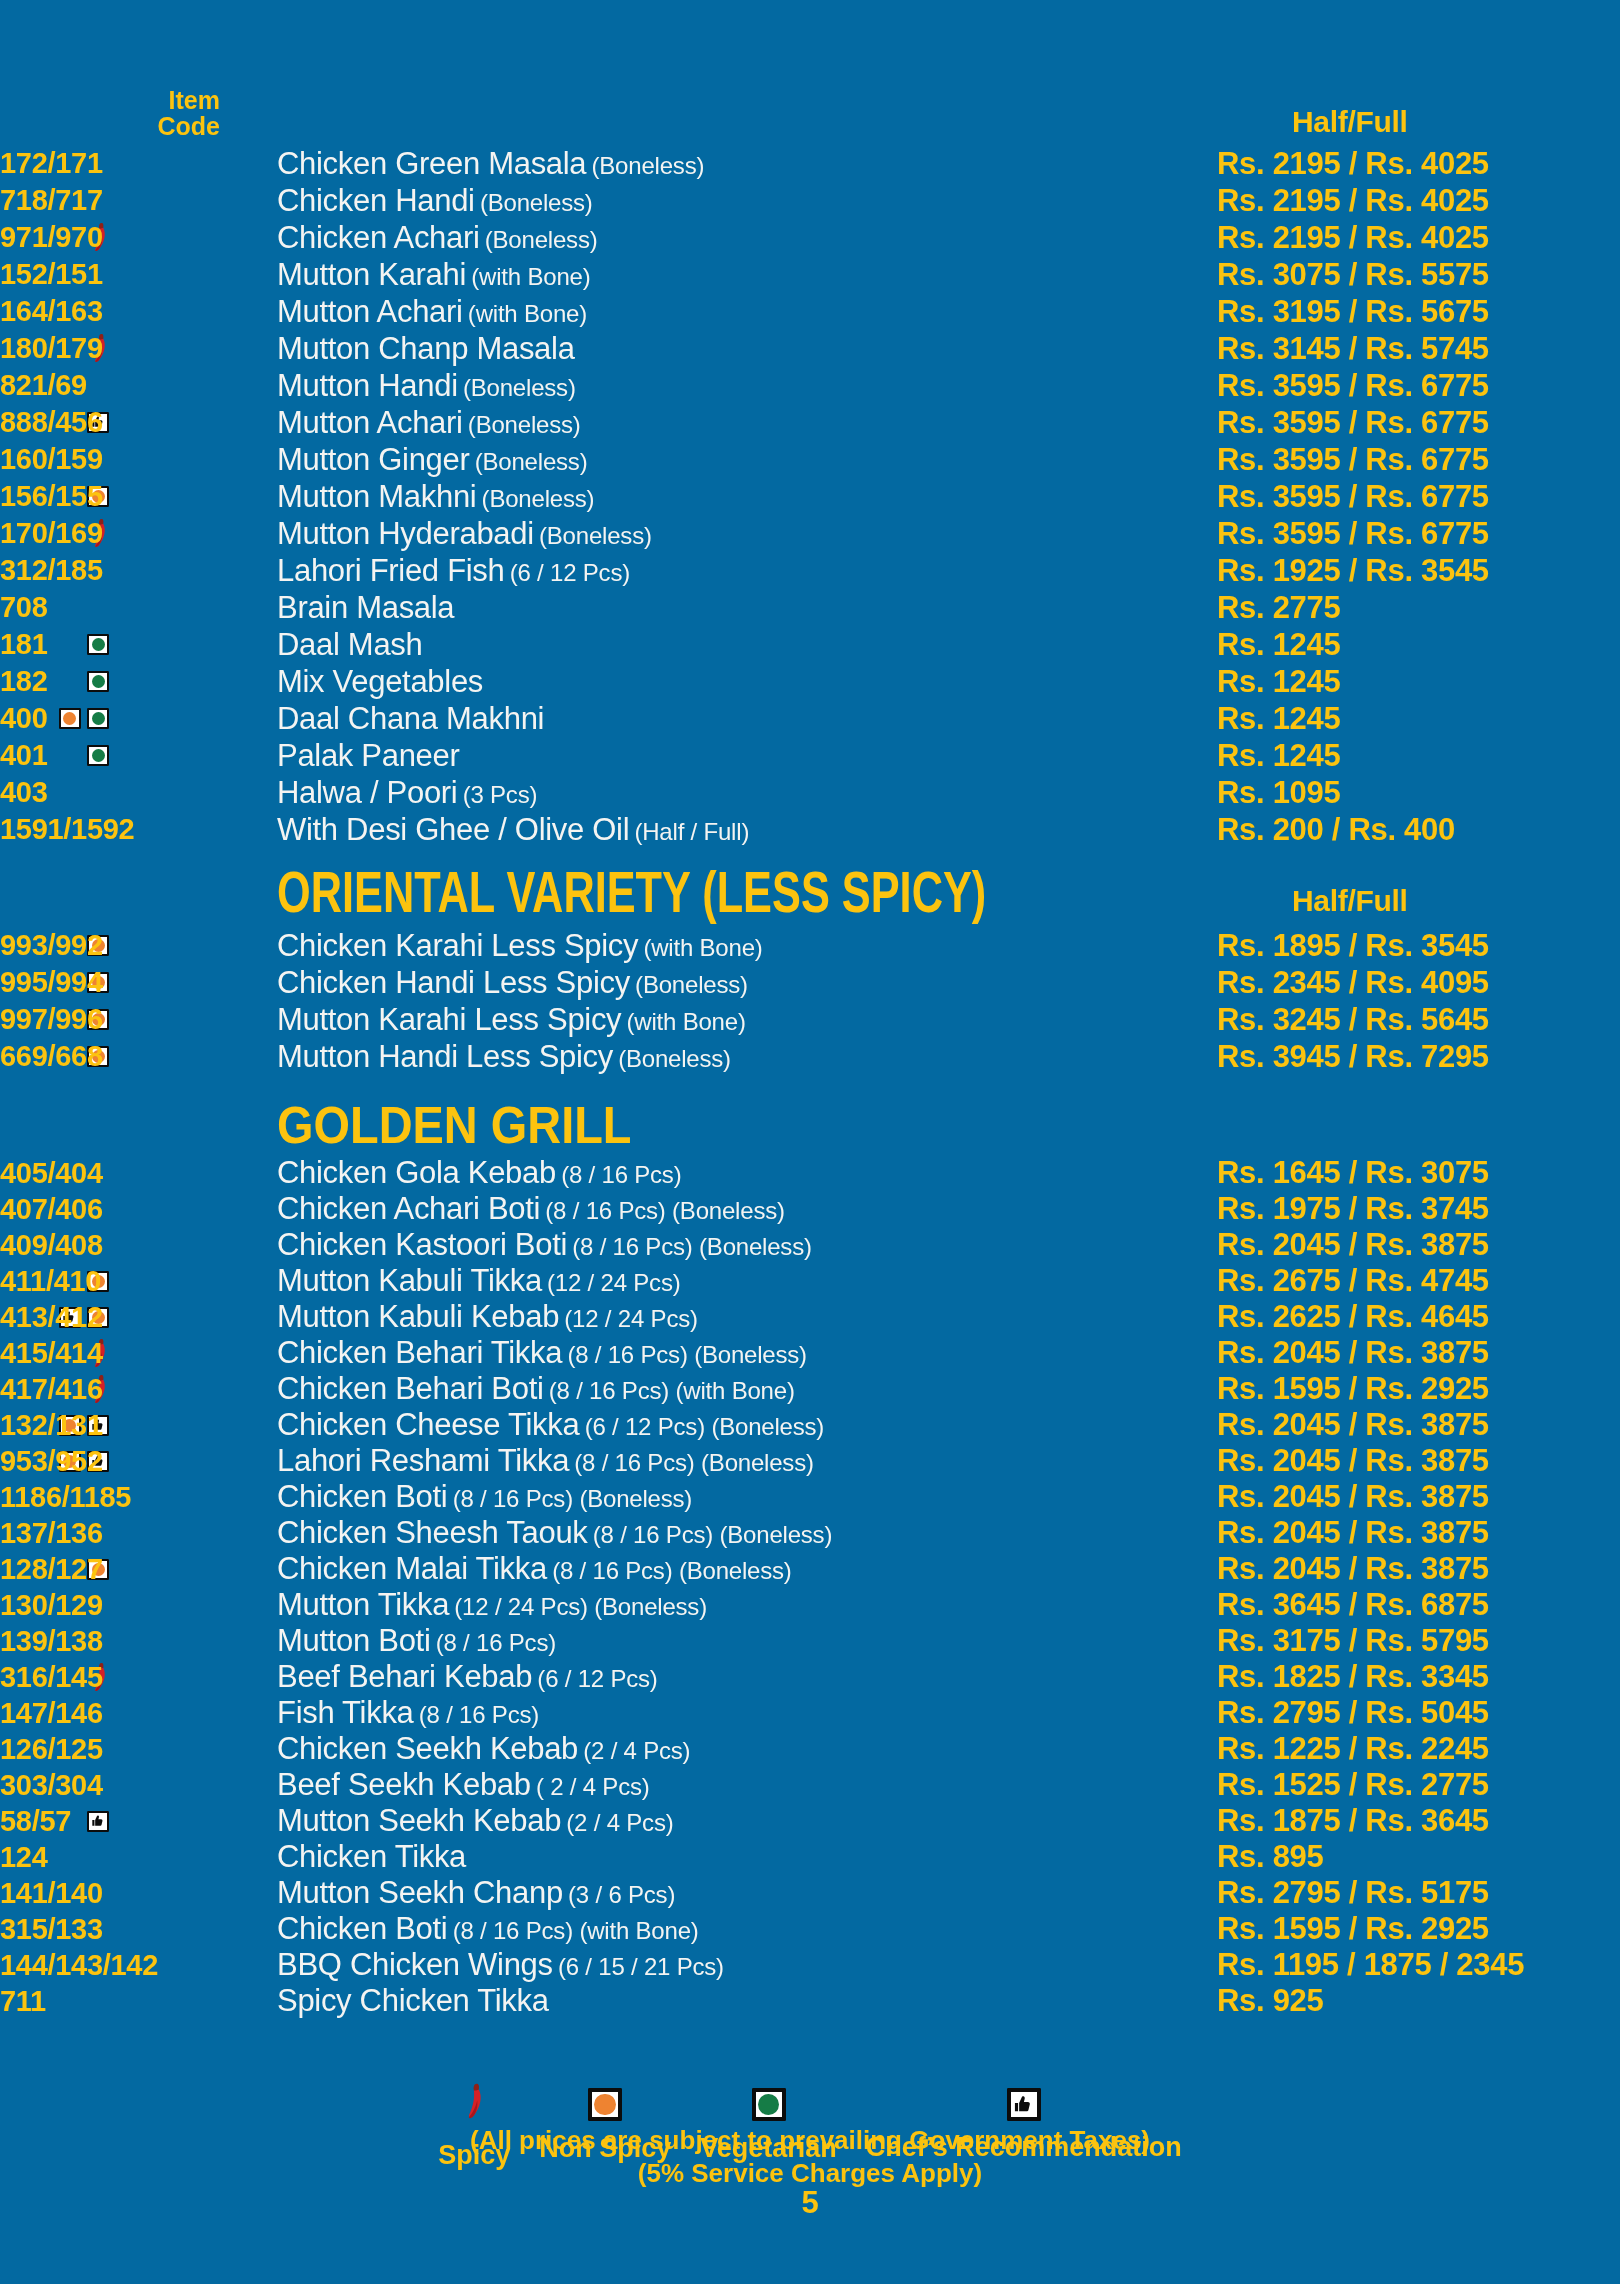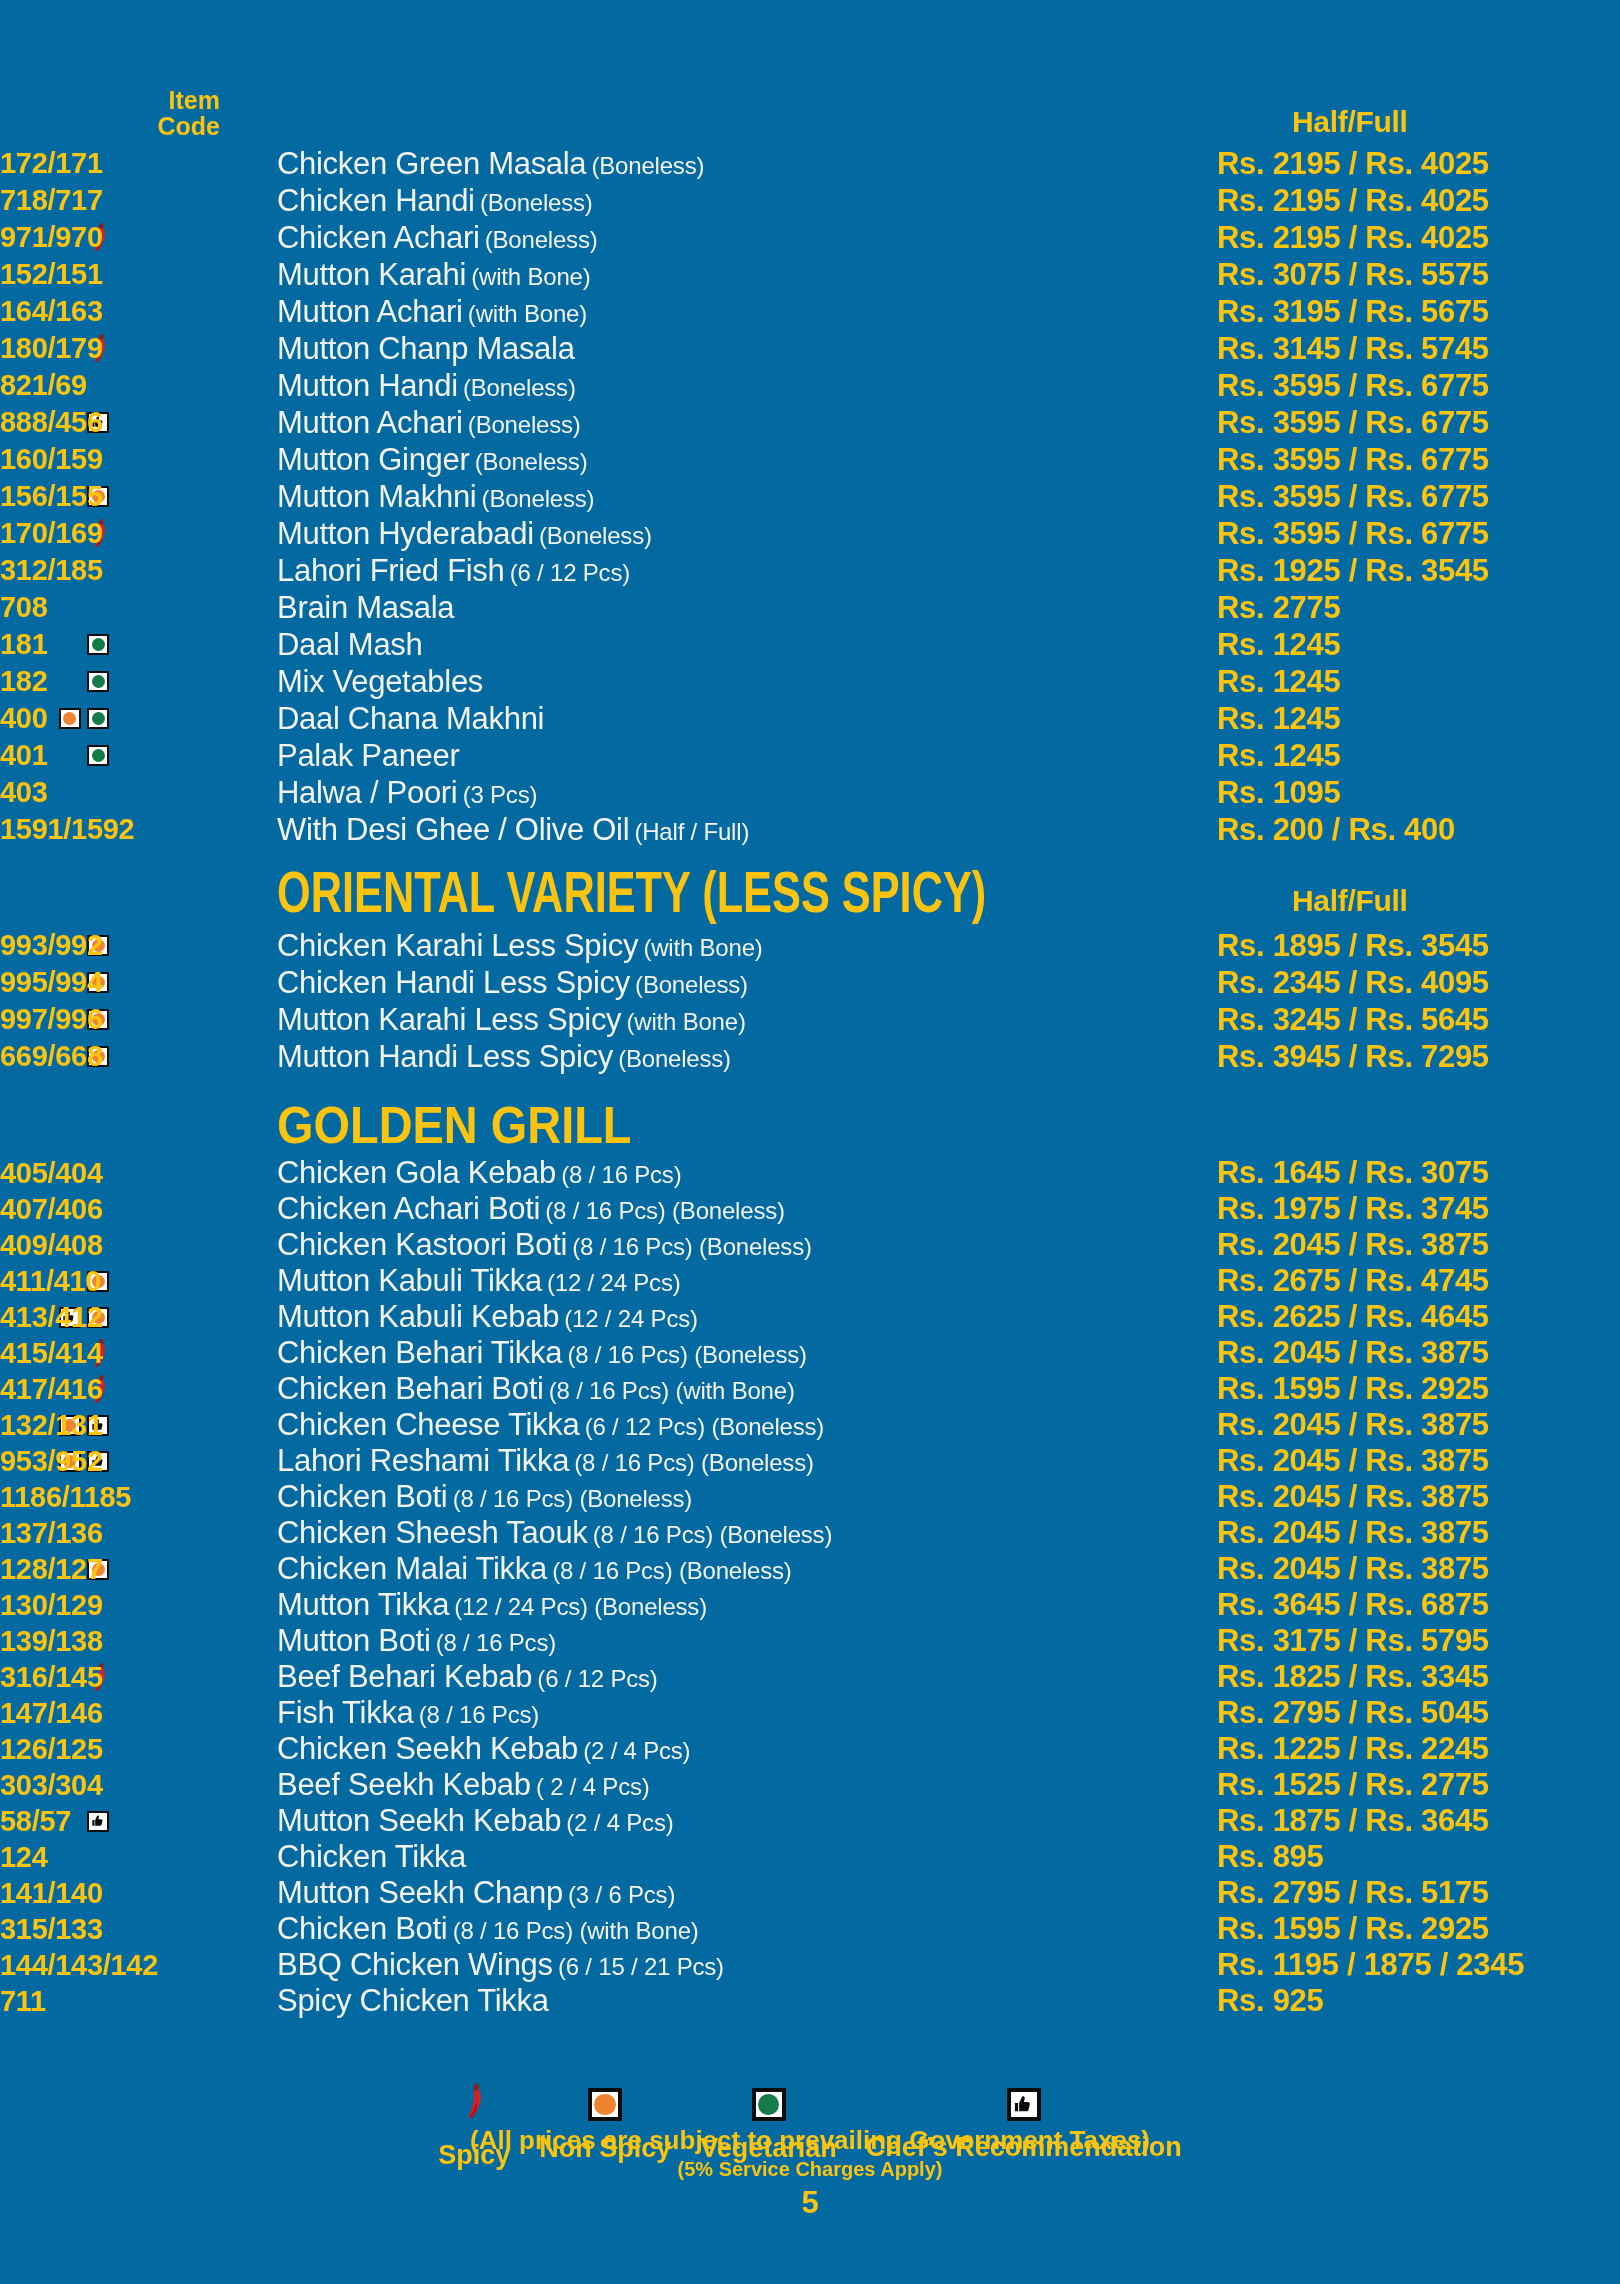--- a/index.html
+++ b/index.html
@@ -46,21 +46,21 @@
   .legend{position:absolute;top:2080px;left:0;width:100%;display:flex;justify-content:center;
           align-items:center;gap:29px;}
   .lg-item{display:flex;align-items:center;gap:10.4px;font-weight:700;font-size:27px;
            color:var(--yellow);white-space:nowrap;flex-direction:column;}
   .legend .ibox{width:34px;height:33px;border-width:4.6px;}
   .legend .dot{width:21.5px;height:21.5px;}
   .legend svg.chili{width:29px;height:43px;}
   .legend svg.thumb{width:21px;height:21px;}
   .fn{position:absolute;left:0;width:100%;text-align:center;font-weight:700;color:var(--yellow);}
   #fn1{top:2125px;font-size:26px;}
-  #fn2{top:2158px;font-size:20px;}
+  #fn2{top:2158px;font-size:26px;}
   #pageno{top:2185px;font-size:31px;}
 
   :root{--yellow:#fcc30f;--white:#f4f4f2;--orange:#ee8331;--green:#157c46;}
 </style>
 </head>
 <body>
 
 <div class="page">
 
   <div class="code-head">

